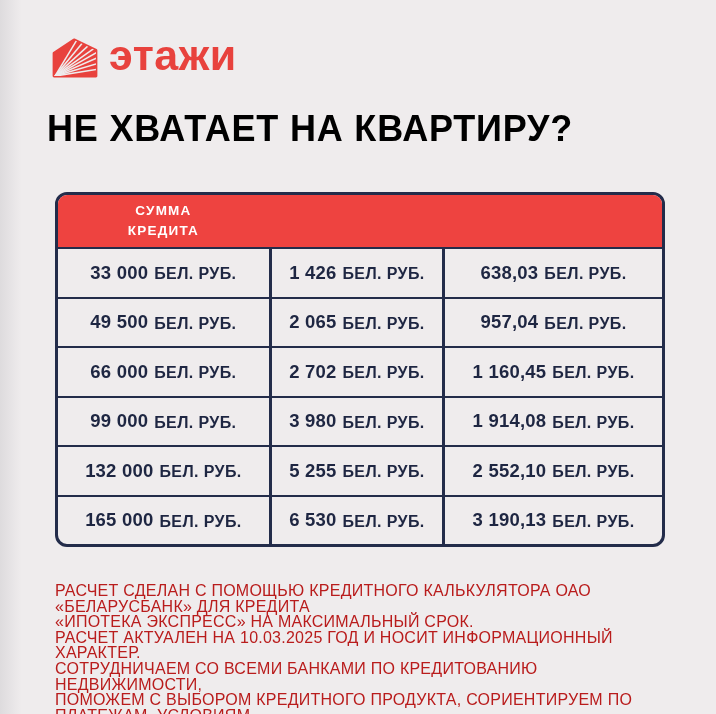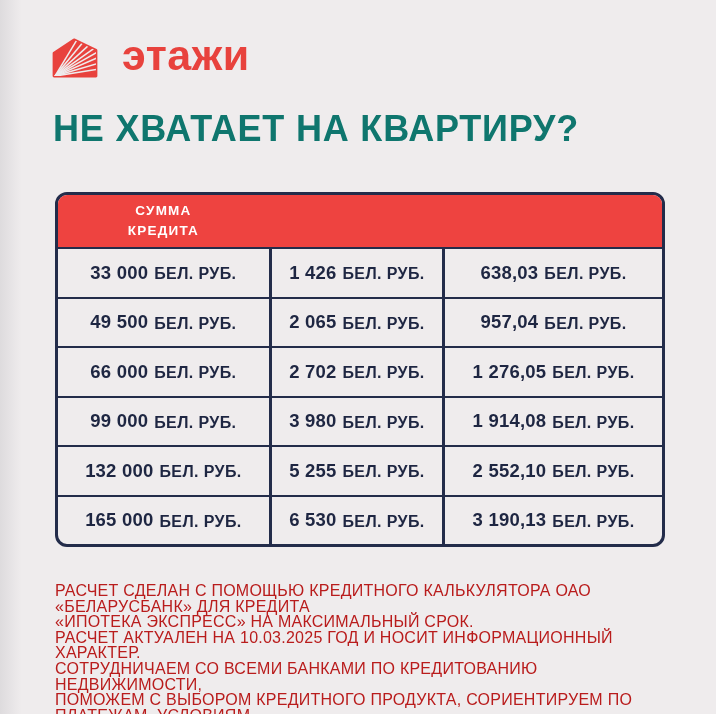--- a/index.html
+++ b/index.html
@@ -13,38 +13,38 @@
     font-family: "Liberation Sans", sans-serif;
   }
   .edge-shade {
     position: absolute; inset: 0;
     background: linear-gradient(90deg, rgba(70,70,85,0.10) 0%, rgba(70,70,85,0) 3%);
     pointer-events: none;
   }
   
   .logo {
     position: absolute; left: 52px; top: 34px;
-    display: flex; align-items: center; gap: 24px;
+    display: flex; align-items: center; gap: 11px;
   }
   .logo-icon svg { display: block; }
   .logo-text {
     font-size: 43px;
     font-weight: bold;
     color: #e8423d;
     letter-spacing: 0.5px;
     line-height: 1;
     padding-bottom: 4px;
   }
   
   .heading {
-    position: absolute; left: 53px; top: 107px;
+    position: absolute; left: 47px; top: 107px;
     width: 625px;
     font-size: 36px;
     font-weight: bold;
-    color: #0f766e;
+    color: #000000;
     letter-spacing: 0.8px;
     white-space: nowrap;
     line-height: 1.2;
   }
   
   .credit-table {
     position: absolute; left: 55px; top: 192px;
     width: 610px;
     border: 3px solid #232c4a;
     border-radius: 12px;
@@ -157,21 +157,21 @@
     <div class="t-row">
       <div class="cell col-1">
           <span class="val">66 000</span>
           <span class="unit">БЕЛ. РУБ.</span>
         </div>
       <div class="cell col-2">
           <span class="val">2 702</span>
           <span class="unit">БЕЛ. РУБ.</span>
         </div>
       <div class="cell col-3">
-          <span class="val">1 276,05</span>
+          <span class="val">1 160,45</span>
           <span class="unit">БЕЛ. РУБ.</span>
         </div>
     </div>
 
     <div class="t-row">
       <div class="cell col-1">
           <span class="val">99 000</span>
           <span class="unit">БЕЛ. РУБ.</span>
         </div>
       <div class="cell col-2">

